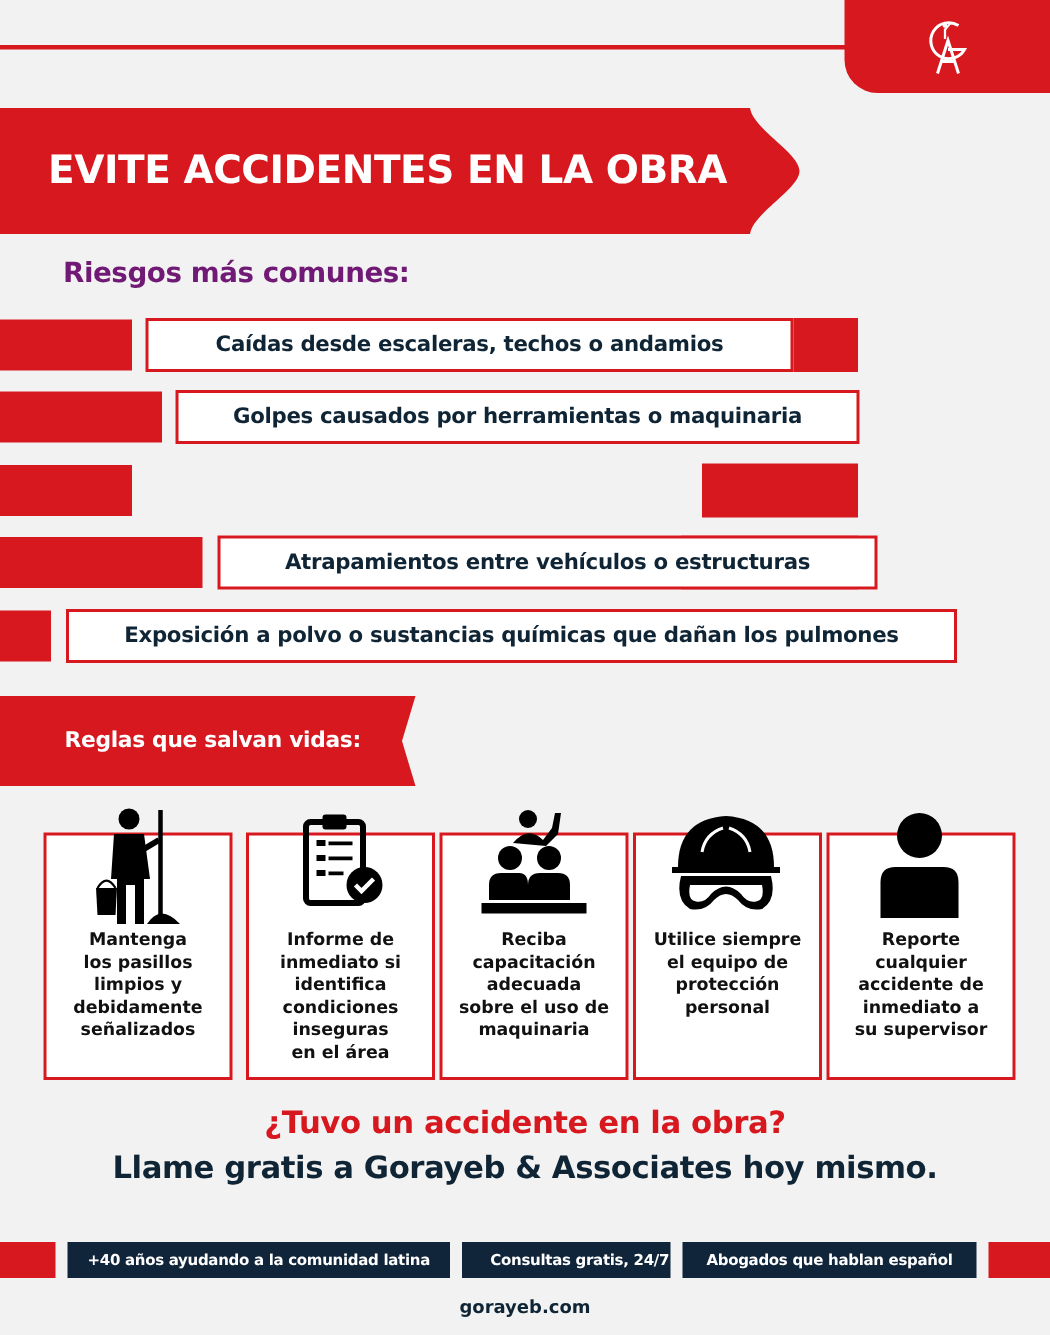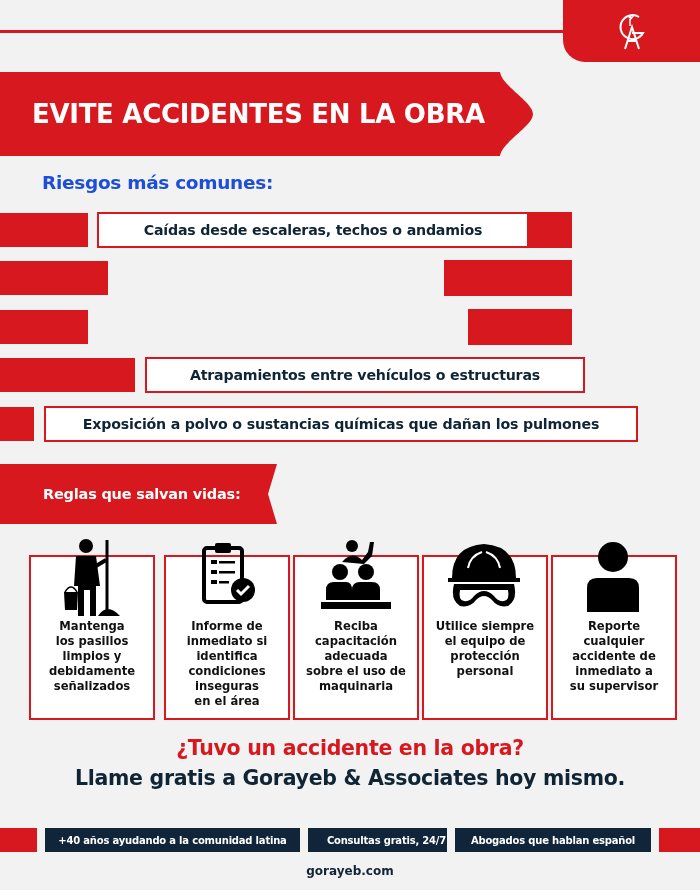--- a/index.html
+++ b/index.html
@@ -7,21 +7,21 @@
   body { background: #f2f2f2; font-family: "DejaVu Sans", sans-serif; position: relative; color: #0f2535; }
 
   .top-line { position: absolute; left: 0; top: 30px; width: 570px; height: 3px; background: #d7181f; }
   .logo-tab { position: absolute; left: 563px; top: 0; width: 137px; height: 62px; background: #d7181f; border-bottom-left-radius: 22px; display: flex; align-items: center; justify-content: center; }
   .logo-tab svg { width: 34px; height: 40px; }
 
   .title-banner { position: absolute; left: 0; top: 72px; width: 535px; height: 84px; }
   .title-banner svg { position: absolute; left: 0; top: 0; }
   .title-text { position: absolute; left: 32px; top: 0; height: 84px; line-height: 84px; color: #fff; font-weight: bold; font-size: 26px; letter-spacing: -0.3px; white-space: nowrap; }
 
-  .risks-heading { position: absolute; left: 42px; top: 172px; color: #1d4ed8; font-weight: bold; font-size: 18.5px; letter-spacing: -0.3px; }
+  .risks-heading { position: absolute; left: 42px; top: 172px; color: #701a75; font-weight: bold; font-size: 18.5px; letter-spacing: -0.3px; }
 
   .risk-row { position: absolute; left: 0; width: 572px; height: 36px; }
   .risk-left { position: absolute; left: 0; top: 1px; height: 34px; background: #d7181f; }
   .risk-right { position: absolute; right: 0; top: 0; height: 36px; background: #d7181f; }
   .risk-box { position: absolute; top: 0; height: 36px; background: #fff; border: 2px solid #d7181f; display: flex; align-items: center; justify-content: center; font-weight: bold; font-size: 14.2px; color: #0f2535; white-space: nowrap; letter-spacing: -0.2px; }
 
   .rules-banner { position: absolute; left: 0; top: 464px; width: 280px; height: 60px; }
   .rules-banner svg { position: absolute; left: 0; top: 0; }
   .rules-text { position: absolute; left: 43px; top: 0; height: 60px; line-height: 60px; color: #fff; font-weight: bold; font-size: 14.5px; white-space: nowrap; letter-spacing: -0.2px; }
 
@@ -63,20 +63,21 @@
 
 <div class="risk-row" style="top:212px;">
   <div class="risk-left" style="width:88px;"></div>
   <div class="risk-right" style="width:174px;"></div>
   <div class="risk-box" style="left:97px; width:432px;">Caídas desde escaleras, techos o andamios</div>
 </div>
 
 <div class="risk-row" style="top:260px;">
   <div class="risk-left" style="width:108px;"></div>
   <div class="risk-right" style="width:128px;"></div>
+  <div class="risk-box" style="left:117px; width:456px;">Golpes causados por herramientas o maquinaria</div>
 </div>
 
 <div class="risk-row" style="top:309px;">
   <div class="risk-left" style="width:88px;"></div>
   <div class="risk-right" style="width:104px;"></div>
 </div>
 
 <div class="risk-row" style="top:357px;padding-left:28px;">
   <div class="risk-left" style="width:135px;"></div>
   <div class="risk-right" style="width:118px;"></div>

